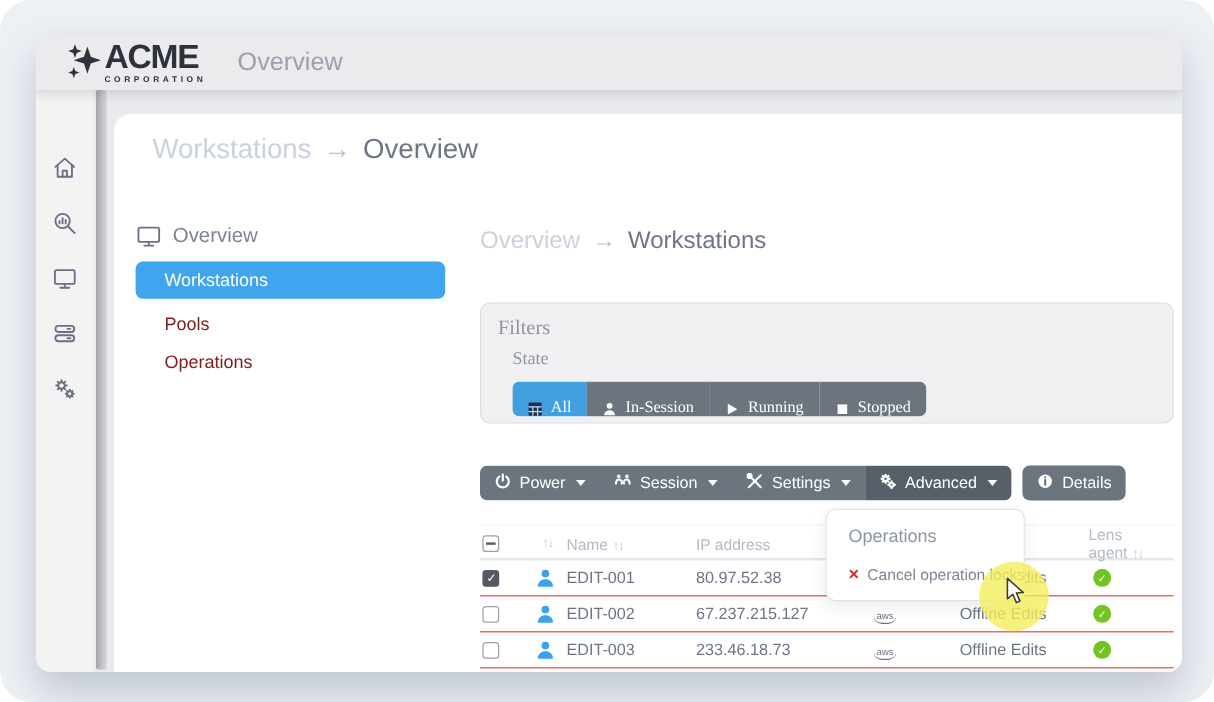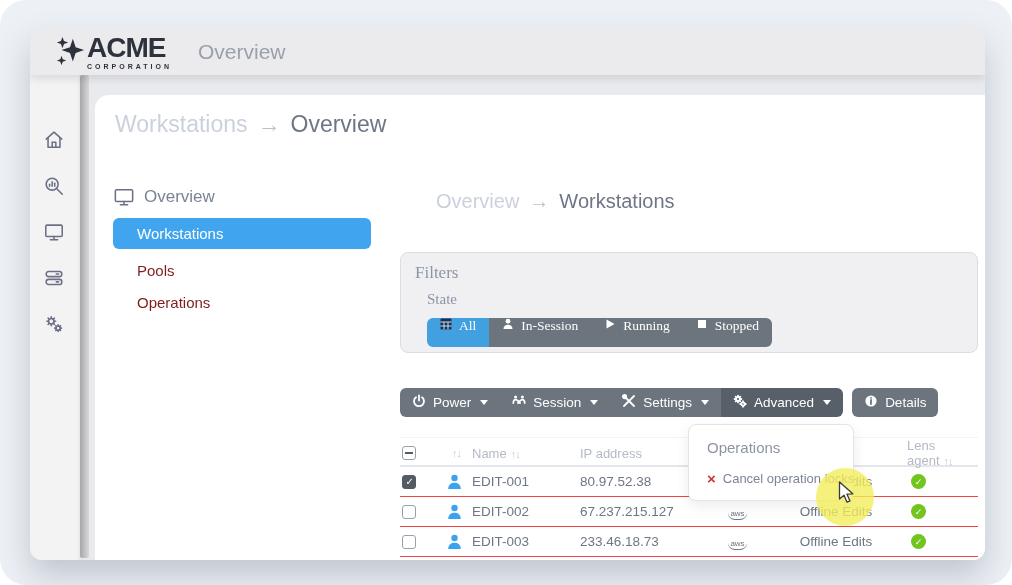--- a/index.html
+++ b/index.html
@@ -23,40 +23,40 @@
   .side-ic svg{width:100%;height:100%;stroke:currentColor;fill:none;stroke-width:1.7;stroke-linecap:round;stroke-linejoin:round;}
   .vscroll{position:absolute;left:50px;top:47px;width:9px;bottom:2px;
            background:linear-gradient(to right,#a7a7aa,#d8d8da);border-radius:2px;}
   
   .main{position:absolute;left:63px;top:47px;right:0;bottom:0;background:#e9eaee;}
   .card{position:absolute;left:2px;top:20px;right:0;bottom:0;background:#fff;
         border-top-left-radius:14px;overflow:hidden;}
   .crumb .parent{color:#cbd1dc;}
   .crumb .arrow{color:#b9c0cf;margin:0 10px;}
   .crumb .current{color:#6e7686;}
-  .crumb-lg{position:absolute;left:20px;top:16px;font-size:23px;}
+  .crumb-lg{position:absolute;left:32px;top:16px;font-size:23px;}
   
   .nav{position:absolute;left:18px;top:92px;width:258px;}
   .nav-header{display:flex;align-items:center;gap:9px;font-size:17px;color:#7b8494;}
   .nav-header .nav-ic{width:22px;height:20px;color:#6b7086;}
   .nav-header svg{width:100%;height:100%;stroke:currentColor;fill:none;stroke-width:1.7;stroke-linecap:round;}
   .nav-item{cursor:pointer;font-size:15px;}
   .nav-item.active{margin-top:11px;background:#41a4ee;color:#fff;border-radius:6px;height:31px;
                    line-height:31px;padding-left:24px;}
   .nav-item.link{margin-top:13px;padding-left:24px;color:#7f1d1d;height:18px;line-height:18px;}
   .nav-item.link + .nav-item.link{margin-top:14px;}
   
   .rightcol{position:absolute;left:305px;top:0;width:578px;height:465px;}
-  .crumb-md{position:absolute;left:0;top:95px;font-size:20px;margin-left:36px;}
+  .crumb-md{position:absolute;left:0;top:95px;font-size:20px;}
   .filters{position:absolute;left:0;top:157px;width:578px;height:101px;background:#f0f0f2;
            border:1px solid #dddde1;border-radius:8px;box-sizing:border-box;font-family:Liberation Serif, serif;}
   .filters-title{margin:10px 0 0 14px;font-size:17px;color:#8d95a5;}
   .filters-state{margin:8px 0 0 26px;font-size:15px;color:#8d95a5;}
   .seg{position:absolute;left:26px;top:65px;display:flex;border-radius:6px;overflow:hidden;}
-  .seg .segbtn{height:29px;border:0;display:flex;align-items:flex-start;gap:7px;padding:0 13px;
+  .seg .segbtn{height:29px;border:0;display:flex;align-items:flex-end;gap:7px;padding:0 13px;
            background:#6c757d;color:#fff;font-size:13.5px;font-family:inherit;cursor:pointer;}
   .seg .segbtn.active{background:#41a0e0;}
   .fic{display:inline-flex;}
   .fic svg{width:12px;height:12px;}
   
   .toolbar{position:absolute;left:0;top:293px;display:flex;align-items:center;}
   .tgroup{display:flex;border-radius:6px;overflow:hidden;}
   .tbtn{height:29px;display:flex;align-items:center;gap:7px;padding:0 12px;background:#6c757d;
         color:#fff;font-size:13.5px;border:0;font-family:inherit;cursor:pointer;}
   .tbtn.dark{background:#575f68;}

